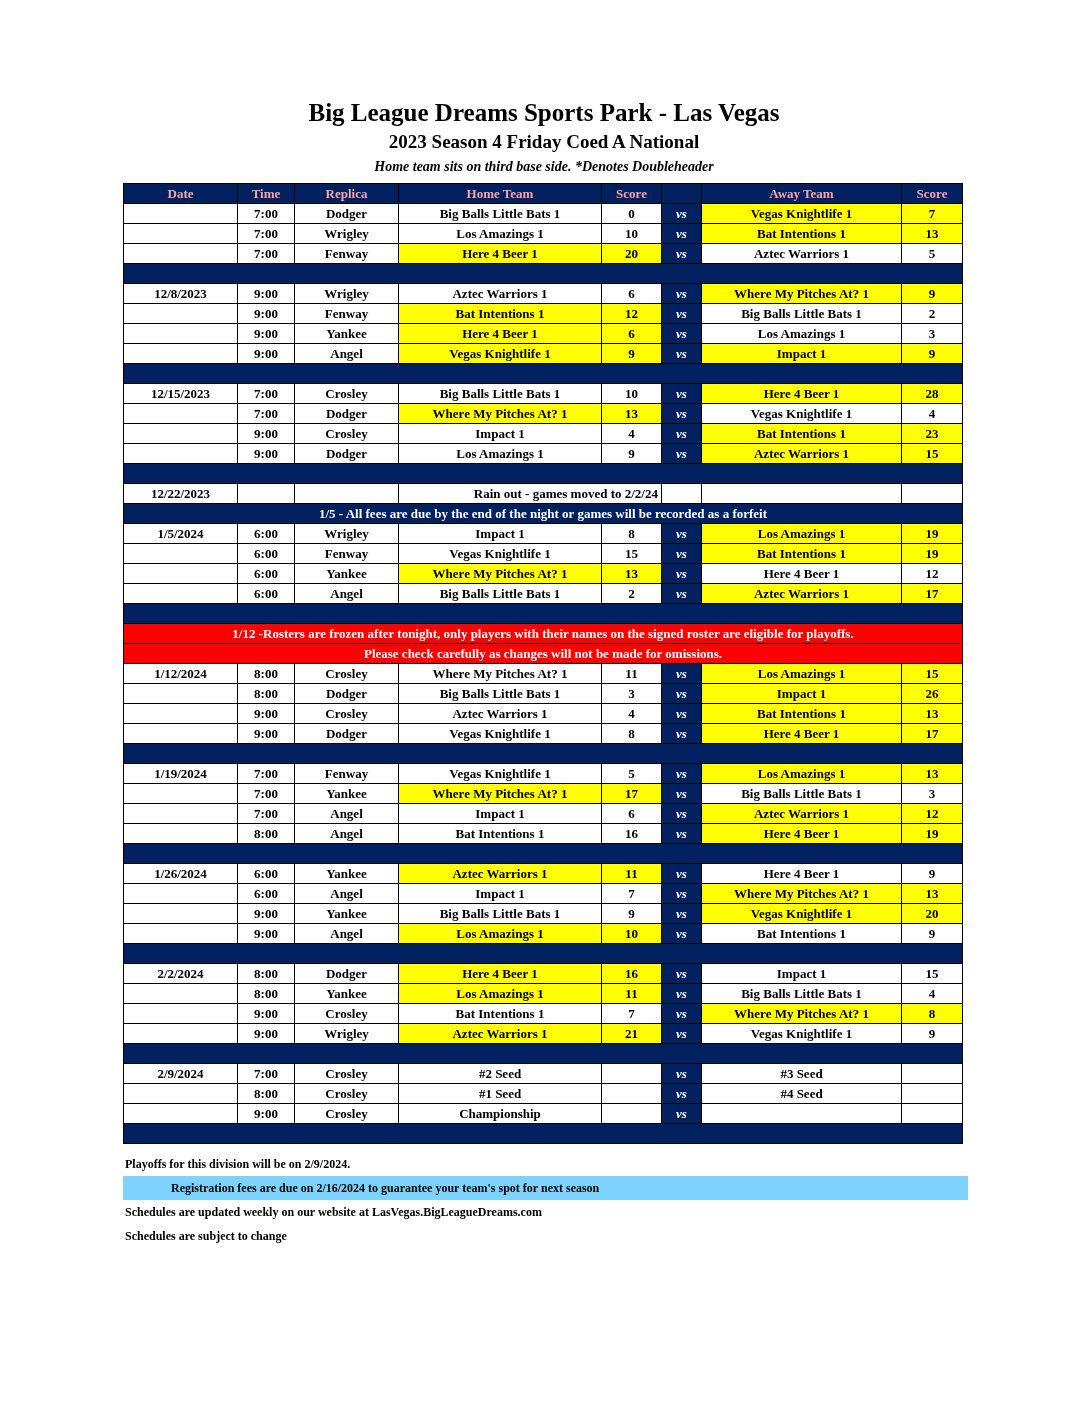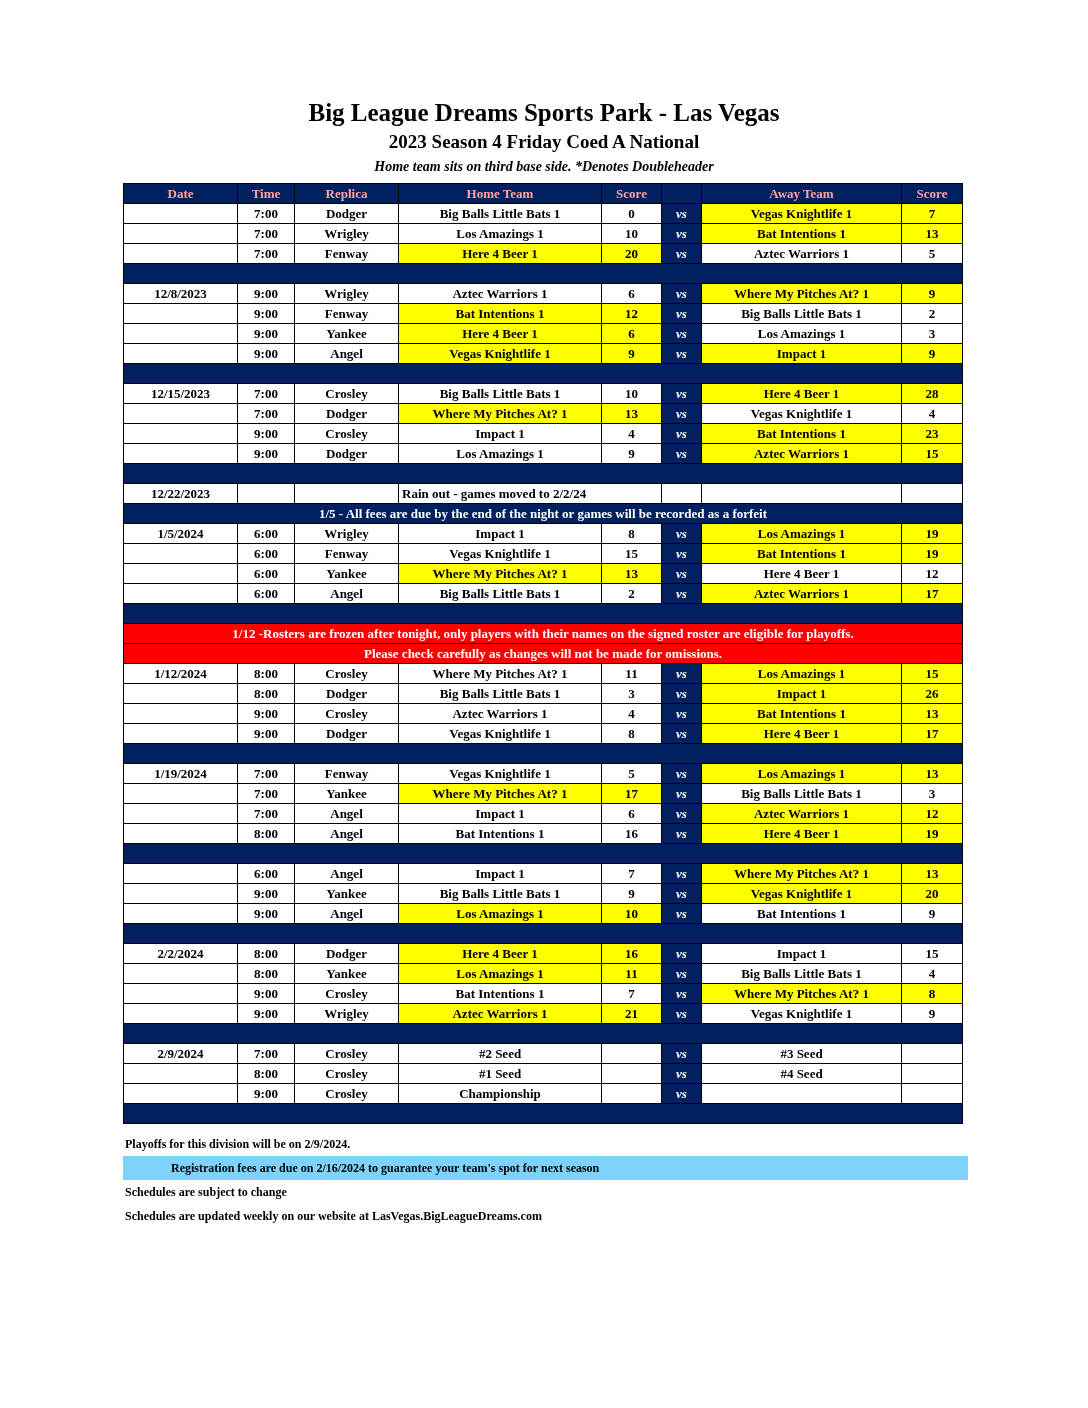--- a/index.html
+++ b/index.html
@@ -20,21 +20,21 @@
            font-size: 13px; font-weight: bold; text-align: center;
            white-space: nowrap; overflow: hidden; line-height: 19px; }
   thead th { background: #002060; color: #fca5a5; }
 
   td.vs { background: #002060; color: #fff; font-style: italic; }
   td.vsempty { background: #fff; }
   td.sep { background: #002060; border-left: 1px solid #000; border-right: 1px solid #000; }
   td.banner { background: #002060; color: #fff; }
   td.alert { background: #FF0000; color: #fff; }
   td.win { background: #FFFF00; }
-  td.msg { text-align: left; margin-top: 16px; }
+  td.msg { text-align: right; margin-top: 16px; }
 
   .footer { margin: 8px 0 0 123px; width: 845px; }
   .fline { font-size: 12px; font-weight: bold; line-height: 20px;
            padding: 2px 2px; }
   .fline.highlight { background: #7dd3fc; padding-left: 48px; }
 </style>
 </head>
 <body>
 
 <div class="page">
@@ -327,20 +327,30 @@
           <td class="team">Bat Intentions 1</td>
           <td class="score">16</td>
           <td class="vs">vs</td>
           <td class="team win">Here 4 Beer 1</td>
           <td class="score win">19</td>
         </tr>
         <tr>
           <td class="sep" colspan="8"></td>
         </tr>
         <tr>
+          <td class="date">1/26/2024</td>
+          <td class="time">6:00</td>
+          <td class="replica">Yankee</td>
+          <td class="team win">Aztec Warriors 1</td>
+          <td class="score win">11</td>
+          <td class="vs">vs</td>
+          <td class="team">Here 4 Beer 1</td>
+          <td class="score">9</td>
+        </tr>
+        <tr>
           <td class="date"></td>
           <td class="time">6:00</td>
           <td class="replica">Angel</td>
           <td class="team">Impact 1</td>
           <td class="score">7</td>
           <td class="vs">vs</td>
           <td class="team win">Where My Pitches At? 1</td>
           <td class="score win">13</td>
         </tr>
         <tr>
@@ -441,17 +451,17 @@
         </tr>
         <tr>
           <td class="sep" colspan="8"></td>
         </tr>
       </tbody>
   </table>
 
   <div class="footer">
     <div class="fline">Playoffs for this division will be on 2/9/2024.</div>
     <div class="fline highlight">Registration fees are due on 2/16/2024 to guarantee your team's spot for next season</div>
+    <div class="fline">Schedules are updated weekly on our website at LasVegas.BigLeagueDreams.com</div>
     <div class="fline">Schedules are subject to change</div>
-    <div class="fline">Schedules are updated weekly on our website at LasVegas.BigLeagueDreams.com</div>
   </div>
 
 </div>
 
 </body></html>

